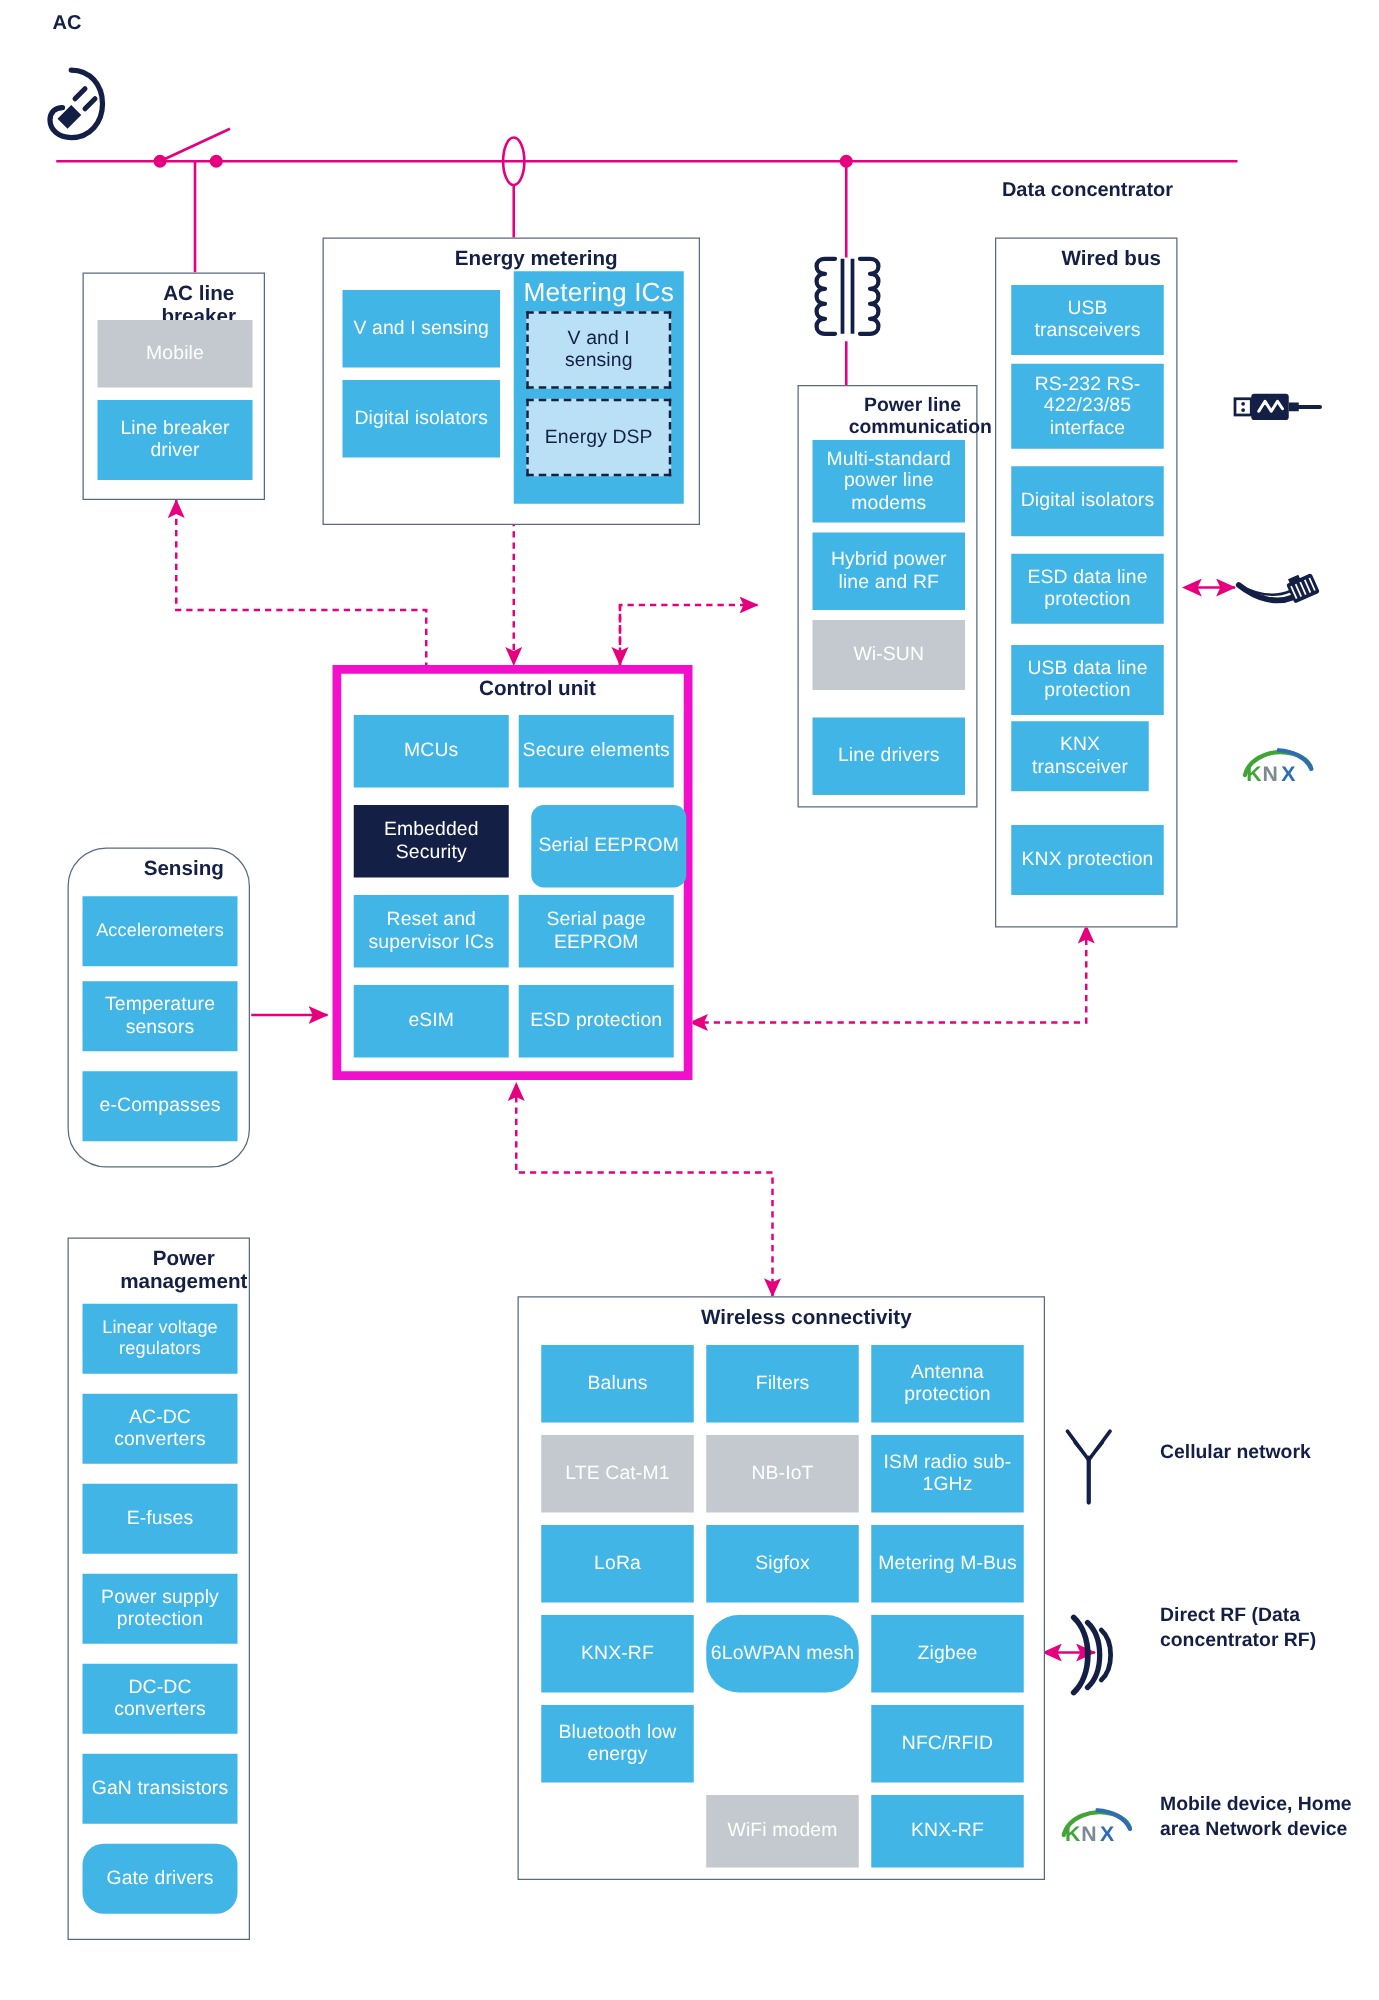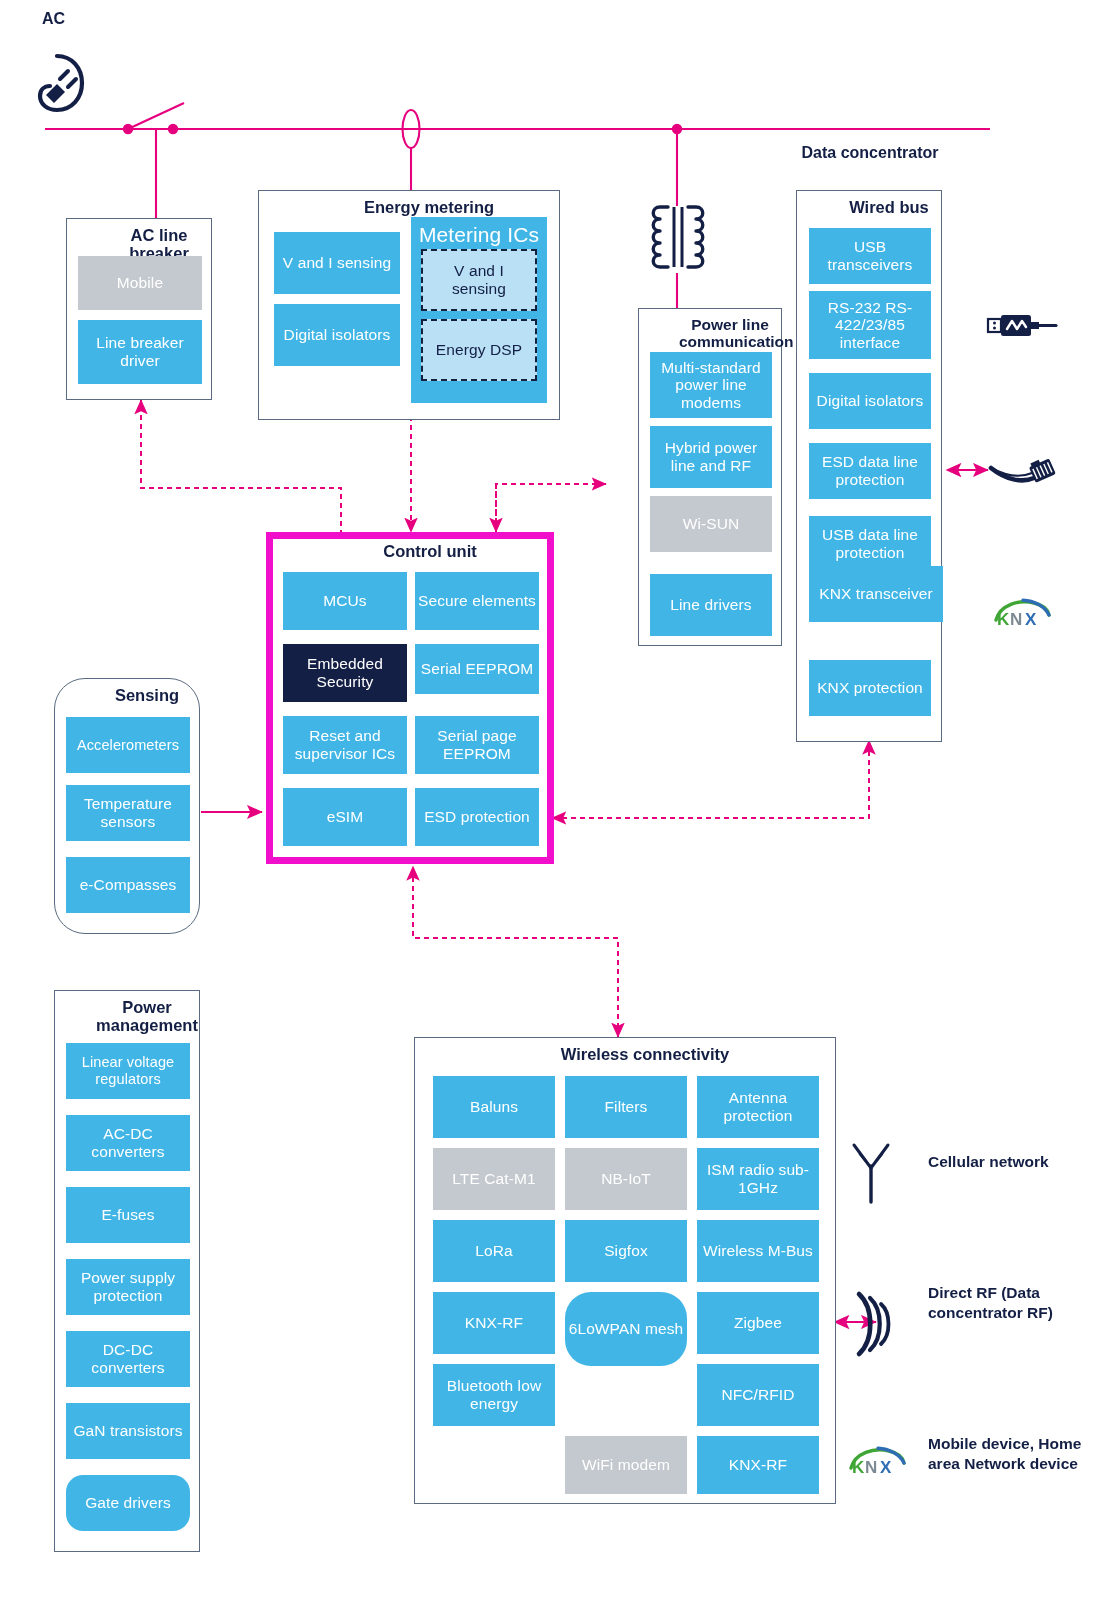--- a/index.html
+++ b/index.html
@@ -247,30 +247,30 @@
     <div class="chip" style="left:11px;top:265px;width:122px;height:62px;">Line drivers</div>
   </div>
 
   <div class="group" style="left:796px;top:190px;width:146px;height:552px;">
     <div class="group-title">Wired bus</div>
     <div class="chip" style="left:12px;top:37px;width:122px;height:56px;">USB transceivers</div>
     <div class="chip" style="left:12px;top:100px;width:122px;height:68px;">RS-232 RS-422/23/85 interface</div>
     <div class="chip" style="left:12px;top:182px;width:122px;height:56px;">Digital isolators</div>
     <div class="chip" style="left:12px;top:252px;width:122px;height:56px;">ESD data line protection</div>
     <div class="chip" style="left:12px;top:325px;width:122px;height:56px;">USB data line protection</div>
-    <div class="chip" style="left:12px;top:375px;width:134px;height:56px;">KNX transceiver</div>
+    <div class="chip" style="left:12px;top:386px;width:110px;height:56px;">KNX transceiver</div>
     <div class="chip" style="left:12px;top:469px;width:122px;height:56px;">KNX protection</div>
   </div>
 
   <div class="group magenta" style="left:266px;top:532px;width:288px;height:332px;">
     <div class="group-title" style="padding-top:3px;">Control unit</div>
     <div class="chip" style="left:10px;top:33px;width:124px;height:58px;">MCUs</div>
     <div class="chip" style="left:142px;top:33px;width:124px;height:58px;">Secure elements</div>
     <div class="chip dark" style="left:10px;top:105px;width:124px;height:58px;">Embedded Security</div>
-    <div class="chip" style="left:142px;top:105px;width:124px;height:50px;">Serial EEPROM</div>
+    <div class="chip" style="left:152px;top:105px;width:124px;height:66px;border-radius:10px;">Serial EEPROM</div>
     <div class="chip" style="left:10px;top:177px;width:124px;height:58px;">Reset and supervisor ICs</div>
     <div class="chip" style="left:142px;top:177px;width:124px;height:58px;">Serial page EEPROM</div>
     <div class="chip" style="left:10px;top:249px;width:124px;height:58px;">eSIM</div>
     <div class="chip" style="left:142px;top:249px;width:124px;height:58px;">ESD protection</div>
   </div>
 
   <div class="group" style="left:54px;top:678px;width:146px;height:256px;border-radius:31px;">
     <div class="group-title">Sensing</div>
     <div class="chip" style="left:11px;top:38px;width:124px;height:56px;font-size:14.5px;">Accelerometers</div>
     <div class="chip" style="left:11px;top:106px;width:124px;height:56px;">Temperature sensors</div>
@@ -294,24 +294,24 @@
     <div class="chip" style="left:18px;top:38px;width:122px;height:62px;">Baluns</div>
     <div class="chip" style="left:150px;top:38px;width:122px;height:62px;">Filters</div>
     <div class="chip" style="left:282px;top:38px;width:122px;height:62px;">Antenna protection</div>
 
     <div class="chip gray" style="left:18px;top:110px;width:122px;height:62px;">LTE Cat-M1</div>
     <div class="chip gray" style="left:150px;top:110px;width:122px;height:62px;">NB-IoT</div>
     <div class="chip" style="left:282px;top:110px;width:122px;height:62px;">ISM radio sub-1GHz</div>
 
     <div class="chip" style="left:18px;top:182px;width:122px;height:62px;">LoRa</div>
     <div class="chip" style="left:150px;top:182px;width:122px;height:62px;">Sigfox</div>
-    <div class="chip" style="left:282px;top:182px;width:122px;height:62px;">Wireless M-Bus</div>
+    <div class="chip" style="left:282px;top:182px;width:122px;height:62px;">Metering M-Bus</div>
 
     <div class="chip" style="left:18px;top:254px;width:122px;height:62px;">KNX-RF</div>
-    <div class="chip" style="left:150px;top:254px;width:122px;height:74px;border-radius:26px;">6LoWPAN mesh</div>
+    <div class="chip" style="left:150px;top:254px;width:122px;height:62px;border-radius:26px;">6LoWPAN mesh</div>
     <div class="chip" style="left:282px;top:254px;width:122px;height:62px;">Zigbee</div>
 
     <div class="chip" style="left:18px;top:326px;width:122px;height:62px;">Bluetooth low energy</div>
     <div class="chip" style="left:282px;top:326px;width:122px;height:62px;">NFC/RFID</div>
 
     <div class="chip gray" style="left:150px;top:398px;width:122px;height:58px;">WiFi modem</div>
     <div class="chip" style="left:282px;top:398px;width:122px;height:58px;">KNX-RF</div>
   </div>
 
   <div class="ext-label" style="left:928px;top:1152px;width:150px;">Cellular network</div>

